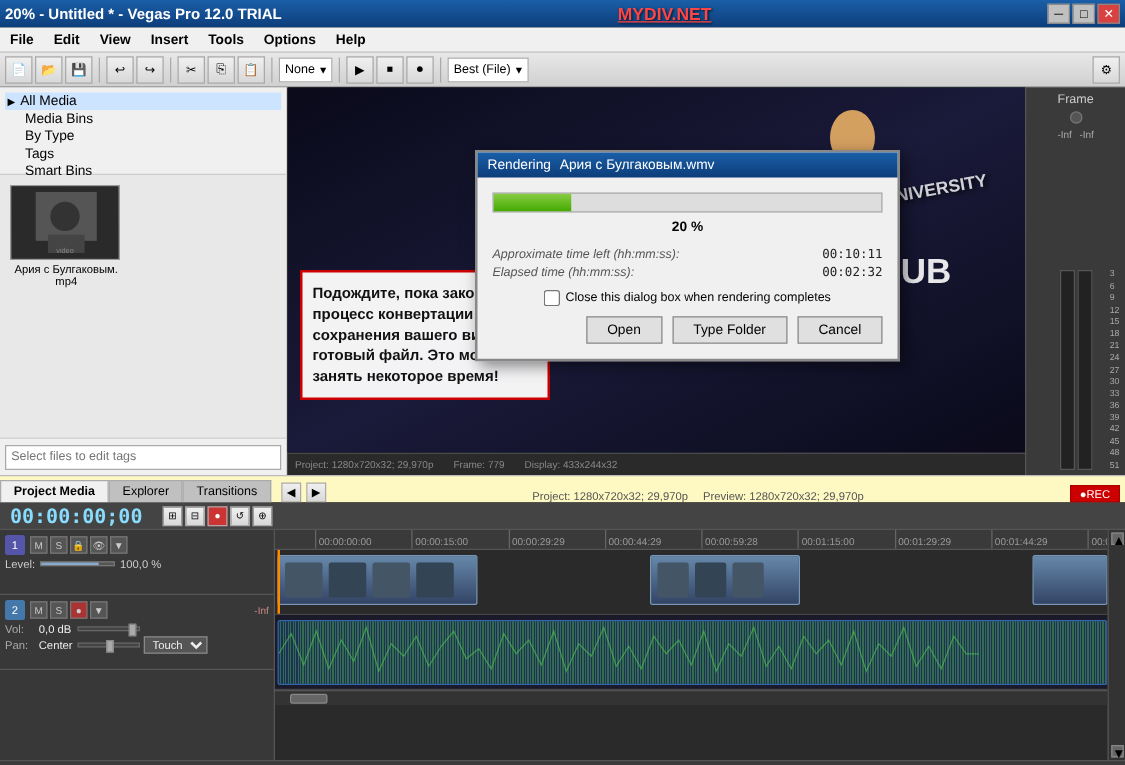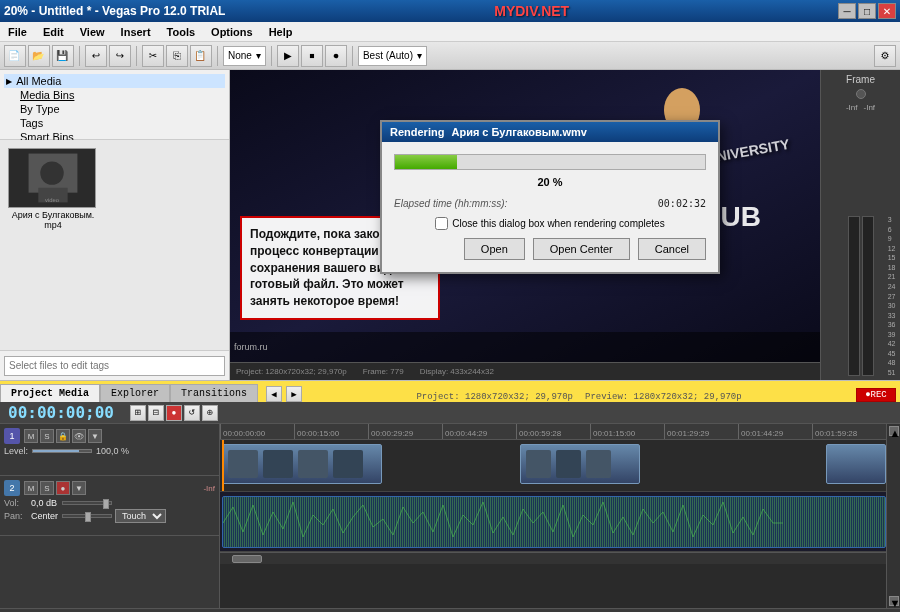--- a/index.html
+++ b/index.html
@@ -19,20 +19,21 @@
     .title-bar-buttons { display: flex; gap: 2px; }
     .title-bar-btn {
       width: 18px; height: 16px; background: #c0c0c0; border: 1px solid #888;
       font-size: 10px; cursor: pointer; display: flex; align-items: center; justify-content: center;
       color: #000;
     }
     .title-bar-btn.close { background: #d94040; color: white; }
     .mydiv-logo {
       font-size: 14px; font-weight: bold; color: #ff4444;
       text-shadow: 1px 1px 2px rgba(0,0,0,0.7);
+      text-decoration: underline;
     }
 
     
     .menu-bar {
       background: #f0f0f0;
       height: 20px;
       display: flex;
       align-items: center;
       padding: 0 4px;
       border-bottom: 1px solid #ccc;
@@ -199,25 +200,24 @@
       position: relative;
     }
     .meter-fill {
       width: 100%;
       background: linear-gradient(to top, #44cc44, #cccc44, #cc4444);
     }
 
     
     .bottom-tabs {
       height: 22px;
-      background: #fde047;
+      background: #fef9c3;
       display: flex;
       align-items: flex-end;
       border-top: 1px solid #bbb;
-      font-family: Liberation Mono, monospace;
     }
     .btab {
       padding: 2px 10px;
       background: #c0c0c0;
       border: 1px solid #aaa;
       border-bottom: none;
       font-size: 10px;
       cursor: pointer;
       height: 18px;
       display: flex;
@@ -277,20 +277,21 @@
     }
     .ruler-mark {
       flex: 1;
       border-left: 1px solid #666;
       font-size: 8px;
       color: #999;
       padding-left: 2px;
       display: flex;
       align-items: flex-end;
       padding-bottom: 1px;
+      margin-left: 32px;
     }
     .track-headers {
       width: 220px;
       background: #383838;
       border-right: 1px solid #555;
       flex-shrink: 0;
     }
     .track-header {
       height: 48px;
       border-bottom: 1px solid #555;
@@ -375,21 +376,21 @@
       background: #f0f0f0;
       border: 2px solid #888;
       box-shadow: 4px 4px 12px rgba(0,0,0,0.5);
       z-index: 100;
     }
     .dialog-title {
       background: linear-gradient(to bottom, #1a5fa8, #0d3d7a);
       color: white;
       padding: 4px 8px;
       font-size: 11px;
-      font-weight: bold;
+      font-weight: normal;
     }
     .dialog-body { padding: 12px; }
     .dialog-progress-bar {
       height: 16px; background: #ddd; border: 1px solid #aaa; margin-bottom: 6px;
     }
     .dialog-progress-fill {
       height: 100%; background: linear-gradient(to bottom, #88cc44, #44aa00); width: 20%;
       position: relative;
     }
     .dialog-percent {
@@ -490,36 +491,36 @@
   <div class="tb-separator"></div>
   <div class="tb-dropdown">
     <span>None</span>▾
   </div>
   <div class="tb-separator"></div>
   <div class="tb-btn">▶</div>
   <div class="tb-btn">⏹</div>
   <div class="tb-btn">⏺</div>
   <div class="tb-separator"></div>
   <div class="tb-dropdown">
-    <span>Best (Auto)</span>▾
+    <span>Best (File)</span>▾
   </div>
   <div style="margin-left:auto; display:flex; gap:2px;">
     <div class="tb-btn">⚙</div>
   </div>
 </div>
 
 <div class="main-content" style="height:310px; display:flex;">
 
   <div class="left-panel">
     <div class="media-tree">
       <div class="tree-item selected">
         <span class="tree-arrow">▶</span>
         <span>All Media</span>
       </div>
-      <div class="tree-item" style="padding-left:16px;text-decoration:underline;">
+      <div class="tree-item" style="padding-left:16px;">
         <span>Media Bins</span>
       </div>
       <div class="tree-item" style="padding-left:16px;">
         <span>By Type</span>
       </div>
       <div class="tree-item" style="padding-left:16px;">
         <span>Tags</span>
       </div>
       <div class="tree-item" style="padding-left:16px;">
         <span>Smart Bins</span>
@@ -553,48 +554,49 @@
           </div>
           <div style="position:absolute; right:15%; top:5%; width:100px; height:150px;">
             <svg width="100" height="150" viewBox="0 0 100 150">
               <ellipse cx="50" cy="25" rx="18" ry="22" fill="#d4a060"></ellipse>
               <rect x="25" y="45" width="50" height="80" fill="#1a1a1a" rx="5"></rect>
               <rect x="20" y="50" width="60" height="5" fill="#222"></rect>
             </svg>
           </div>
           <div class="video-text" style="position:absolute; top:25%; right:5%; color:white; font-size:14px; font-weight:bold; opacity:0.8;">UNIVERSITY</div>
           <div class="video-text2" style="position:absolute; top:45%; right:10%; color:white; font-size:28px; font-weight:bold; opacity:0.9;">UB</div>
-          <div style="position:absolute; bottom:0; width:100%; height:30px; background:rgba(0,0,0,0.5); display:flex; align-items:center; padding:0 4px;">
-            <span style="color:#aaa; font-size:9px;">forum.ru</span>
-          </div>
         </div>
       </div>
     </div>
 
     <div class="dialog-overlay">
       <div class="dialog-title">
         <span>Rendering</span>
         <span style="margin-left:4px;">Ария с Булгаковым.wmv</span>
       </div>
       <div class="dialog-body">
         <div class="dialog-progress-bar">
           <div class="dialog-progress-fill"></div>
         </div>
         <div class="dialog-percent">20 %</div>
         <div class="dialog-row">
+          <span class="dialog-label">Approximate time left (hh:mm:ss):</span>
+          <span class="dialog-value">00:10:11</span>
+        </div>
+        <div class="dialog-row">
           <span class="dialog-label">Elapsed time (hh:mm:ss):</span>
           <span class="dialog-value">00:02:32</span>
         </div>
         <div class="dialog-checkbox-row">
           <input type="checkbox" style="">
           <span>Close this dialog box when rendering completes</span>
         </div>
         <div class="dialog-buttons">
           <button class="dialog-btn">Open</button>
-          <button class="dialog-btn">Open Center</button>
+          <button class="dialog-btn">Type Folder</button>
           <button class="dialog-btn cancel">Cancel</button>
         </div>
       </div>
     </div>
 
     <div class="annotation-box">
       <div>Подождите, пока закончится процесс конвертации и сохранения вашего видео в готовый файл. Это может занять некоторое время!</div>
       <div style="position:absolute; top:-8px; right:40px;">
         <div style="width:0;height:0;border-left:8px solid transparent;border-right:8px solid transparent;border-bottom:8px solid #cc0000;"></div>
       </div>

